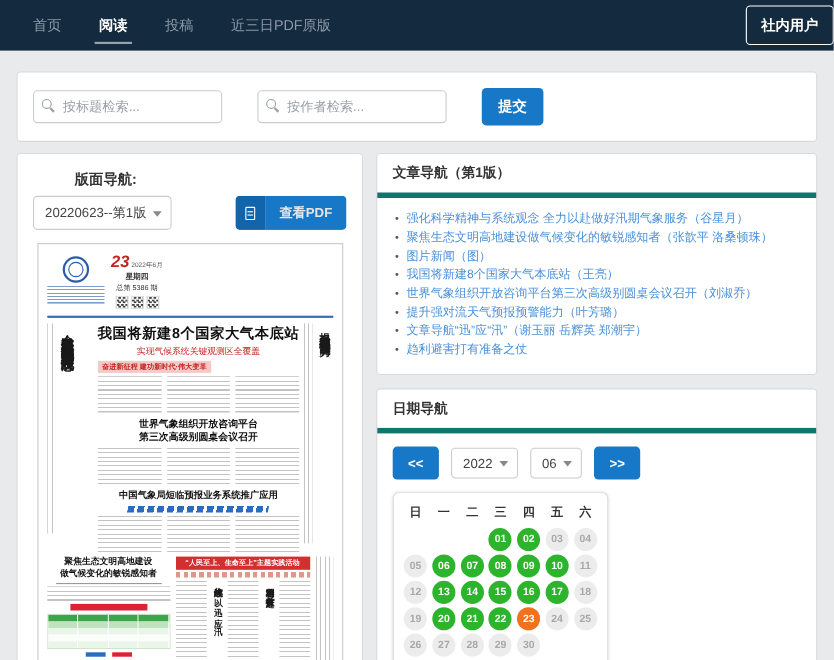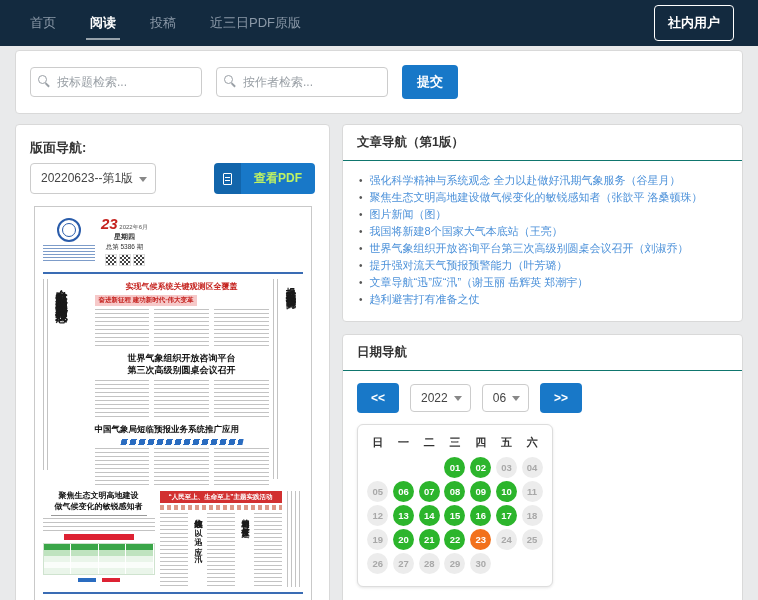--- a/index.html
+++ b/index.html
@@ -2,49 +2,49 @@
 <html><head>
 <meta charset="utf-8">
 <style>
   * { box-sizing: border-box; margin: 0; padding: 0; }
   html,body { width:758px; height:600px; }
   body {
     font-family: "Liberation Sans", "DejaVu Sans", sans-serif;
     background:#e9eaeb; color:#333; overflow:hidden;
   }
   
-  .navbar { height:46px; background:#132a3f; display:flex; align-items:center; padding:0 24px 0 30px; }
+  .navbar { height:46px; background:#132a3f; display:flex; align-items:center; padding:0 0 0 30px; }
   .nav-items { display:flex; align-items:center; height:100%; }
   .nav-item { color:#8b99a8; font-size:13px; margin-right:34px; height:100%; display:flex; align-items:center; position:relative; cursor:pointer; }
   .nav-item.active { color:#fff; font-weight:bold; }
   .nav-item.active::after { content:""; position:absolute; left:-4px; right:-4px; bottom:6px; height:2px; background:#97a2ab; }
   .user-btn { margin-left:auto; border:1px solid #fff; color:#fff; font-size:13px; font-weight:bold; padding:8px 13px; border-radius:4px; background:transparent; cursor:pointer; }
   
   .card { background:#fff; border:1px solid #d9d9d9; border-radius:4px; }
-  .search-card { margin:4px 15px 10px; padding:14px; display:flex; align-items:center; gap:14px; }
+  .search-card { margin:19px 15px 10px; padding:14px; display:flex; align-items:center; gap:32px; }
   .input-wrap { position:relative; width:172px; }
   .mag { position:absolute; left:8px; top:8px; width:9px; height:9px; border:1.5px solid #9aa0a6; border-radius:50%; }
   .mag::after { content:""; position:absolute; width:5px; height:1.5px; background:#9aa0a6; transform:rotate(45deg); right:-4px; bottom:-2px; }
   .text-input { width:100%; border:1px solid #ccc; border-radius:4px; padding:7px 8px 7px 26px; font-size:12px; color:#333; font-family:inherit; }
   .text-input::placeholder { color:#9aa0a6; }
   .btn-blue { background:#1878c8; color:#fff; border:none; border-radius:4px; font-size:13px; font-weight:bold; padding:8px 15px; cursor:pointer; font-family:inherit; }
   
   .main-row { margin:0 15px; display:flex; gap:12px; align-items:flex-start; }
   .left-col { width:315px; padding:14px; }
   .right-col { flex:1; }
-  .panel-header { padding:9px 14px; border-bottom:1px solid #0f766e; font-weight:bold; font-size:12.5px; color:#333; }
-  .section-label { font-weight:bold; font-size:13px; margin-bottom:6px; }
+  .panel-header { padding:9px 14px; border-bottom:5px solid #0f766e; font-weight:bold; font-size:12.5px; color:#333; }
+  .section-label { font-weight:bold; font-size:13px; margin-bottom:6px;margin-left:38px; }
   .controls-row { display:flex; justify-content:space-between; align-items:center; margin-bottom:12px; }
   .select { border:1px solid #ccc; border-radius:4px; background:#fff; padding:6px 22px 6px 10px; font-size:12px; color:#444; position:relative; cursor:pointer; white-space:nowrap; }
   .select::after { content:""; position:absolute; right:8px; top:50%; margin-top:-2px; border-left:4px solid transparent; border-right:4px solid transparent; border-top:5px solid #888; }
   .pdf-btn { display:flex; align-items:stretch; cursor:pointer; border-radius:4px; overflow:hidden; }
   .pdf-btn .ico-seg { background:#1265ab; padding:6px 9px; display:flex; align-items:center; }
   .doc-ico { width:9px; height:12px; border:1.2px solid #fff; border-radius:1px; position:relative; }
   .doc-ico::after { content:""; position:absolute; left:1px; top:3px; width:5px; height:1px; background:#fff; box-shadow:0 3px 0 #fff; }
-  .pdf-btn .txt-seg { background:#1878c8; color:#bef264; font-size:12px; font-weight:bold; padding:7px 13px; }
+  .pdf-btn .txt-seg { background:#1878c8; color:#e5e5e5; font-size:12px; font-weight:bold; padding:7px 13px; }
   
   .newspaper { width:278px; margin:0 auto; background:#fff; border:1px solid #c9c9c9; padding:8px 8px 5px; height:396px; overflow:hidden; cursor:pointer; }
   .np-masthead { display:flex; height:54px; }
   .np-logo-col { width:52px; padding-top:3px; }
   .np-logo { width:24px; height:24px; border:2px solid #2a5caa; border-radius:50%; margin:0 auto 3px; position:relative; }
   .np-logo::after { content:""; position:absolute; inset:3px; border:1px solid #2a5caa; border-radius:50%; }
   .np-tinylines { height:16px; background:repeating-linear-gradient(to bottom,#7d9cc9 0 1px,transparent 1px 3px); }
   .np-title-col { flex:1; text-align:center; }
   .np-title-cn { font-family:"DejaVu Serif","Liberation Serif",serif; font-weight:bold; color:#c5231f; font-size:24px; letter-spacing:1px; line-height:30px; }
   .np-title-en { font-family:"DejaVu Serif","Liberation Serif",serif; font-weight:bold; color:#c5231f; font-size:9px; margin-top:1px; }
@@ -60,26 +60,26 @@
   .ph { background:repeating-linear-gradient(to bottom,#c3c3c3 0 1px,transparent 1px 4px); }
   .phv { background:repeating-linear-gradient(to right,#c3c3c3 0 1px,transparent 1px 4px); }
   .np-left { width:48px; display:flex; gap:3px; }
   .np-kicker { width:7px; height:92%; }
   .vert { writing-mode:vertical-rl; text-orientation:upright; font-weight:bold; color:#1a1a1a; letter-spacing:1px; }
   .np-vh { height:100%; display:flex; }
   .vh1 { font-size:12px; }
   .vh2 { font-size:12px; }
   .np-center { flex:1; display:flex; flex-direction:column; }
   .np-headline { font-size:13px; font-weight:bold; color:#111; text-align:center; letter-spacing:0.5px; white-space:nowrap; }
-  .np-subhead { font-size:8px; font-weight:bold; color:#c5231f; text-align:center; margin:2px 0 3px; }
+  .np-subhead { font-size:8px; font-weight:normal; color:#c5231f; text-align:center; margin:2px 0 3px; }
   .np-badge { display:inline-block; background:#f6c9c9; color:#c5231f; font-size:6.5px; font-weight:bold; padding:1px 4px; margin-bottom:3px; align-self:flex-start; }
   .np-cols { display:flex; gap:5px; flex:1; }
   .np-cols .col { flex:1; }
   .np-mid-head { font-size:9px; font-weight:bold; text-align:center; color:#111; line-height:1.3; margin-top:5px; }
-  .np-mid-head2 { font-size:8.5px; font-weight:bold; text-align:left; color:#111; margin-top:5px; }
+  .np-mid-head2 { font-size:8.5px; font-weight:bold; text-align:center; color:#111; margin-top:5px; }
   .np-blue-banner { height:6px; margin:3px auto; width:70%; background:repeating-linear-gradient(to right,#2a6cc0 0 6px,transparent 6px 9px); transform:skewX(-12deg); }
   .np-right { width:30px; display:flex; gap:3px; }
   .vh3 { font-size:10px; height:100%; }
   .np-band3 { display:flex; gap:5px; height:96px; margin-top:4px; }
   .np-b3-left { width:112px; }
   .np-eco { font-size:8px; font-weight:bold; text-align:center; line-height:1.35; color:#111; }
   .np-dash { border-top:1px solid #999; margin:2px 8px; }
   .np-table { margin-top:3px; border:1px solid #cfe3cf; }
   .np-table-cap { height:6px; margin:2px auto; width:70px; background:#d23; }
   .np-trow { display:flex; height:6px; }
@@ -174,20 +174,21 @@
 
       <div class="np-body">
         <div class="np-left">
           <div class="np-kicker phv"></div>
           <div class="np-vh vert">
             <span class="vh1">全力以赴做好汛期气象服务</span>
             <span class="vh2">强化科学精神与系统观念</span>
           </div>
         </div>
         <div class="np-center">
+          <div class="np-headline">我国将新建8个国家大气本底站</div>
           <div class="np-subhead">实现气候系统关键观测区全覆盖</div>
           <span class="np-badge">奋进新征程 建功新时代·伟大变革</span>
           <div class="np-cols" style="height:52px">
             <div class="col ph"></div>
               <div class="col ph"></div>
               <div class="col ph"></div>
           </div>
           <div class="np-mid-head">
             <div>世界气象组织开放咨询平台</div>
             <div>第三次高级别圆桌会议召开</div>

